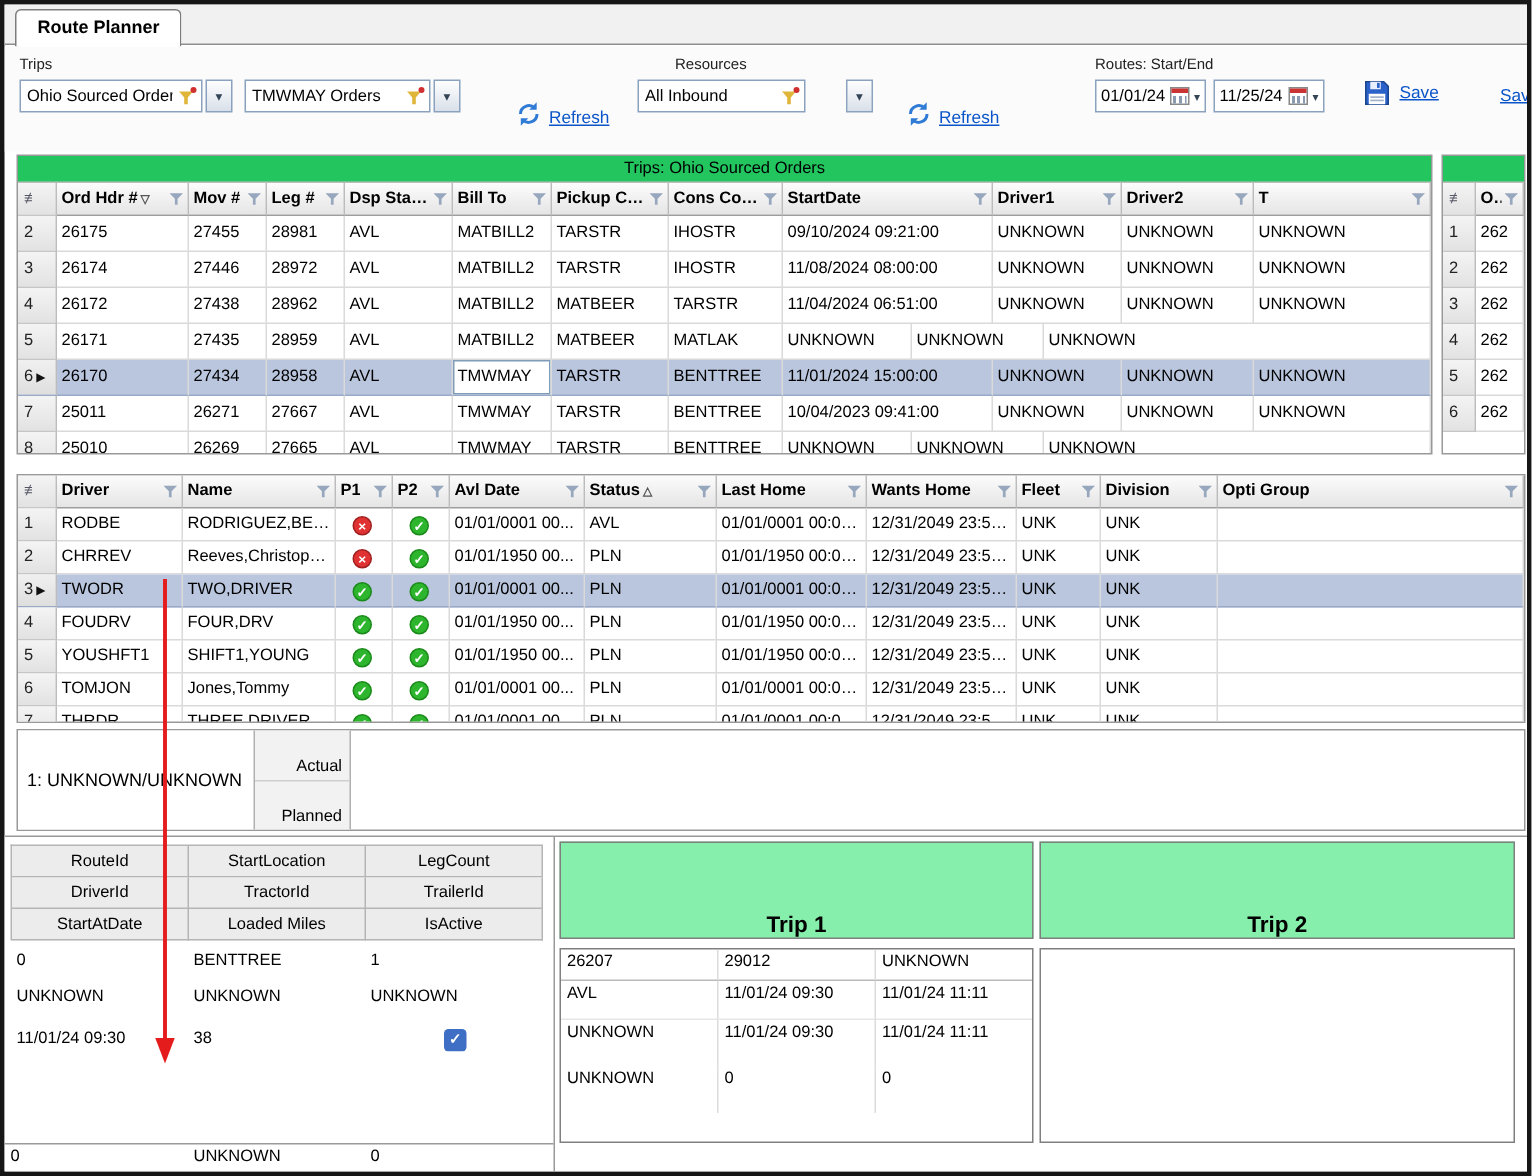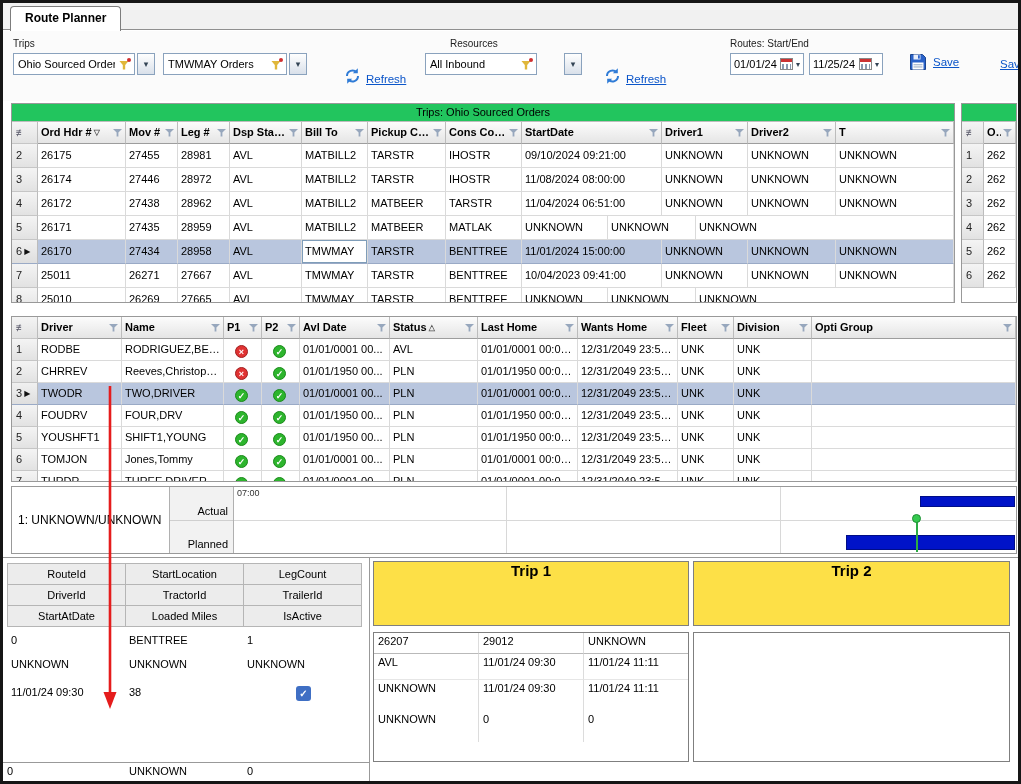--- a/index.html
+++ b/index.html
@@ -69,21 +69,21 @@
 .gdot{position:absolute;left:678px;top:27px;width:9px;height:9px;border-radius:50%;background:#35c94f;border:1px solid #1d8f33;z-index:2}
 
 .bottom{position:absolute;left:0;top:554px;right:0;bottom:0;border-top:1px solid #999;background:#fff}
 .leftpanel{position:absolute;left:0;top:0;width:367px;bottom:0;border-right:1px solid #999}
 .htable{position:absolute;left:4px;top:5px;display:grid;grid-template-columns:118px 118px 118px;border-left:1px solid #b5b5b5;border-top:1px solid #b5b5b5}
 .hcell{height:21px;background:#ececec;border-right:1px solid #b5b5b5;border-bottom:1px solid #b5b5b5;display:flex;align-items:center;justify-content:center;font-size:11px}
 .vrow{position:absolute;left:4px;display:grid;grid-template-columns:118px 118px 118px}
 .vcell{padding-left:4px;font-size:11px;white-space:nowrap;overflow:hidden}
 .chk{width:15px;height:15px;background:#3f6fc4;border-radius:3px;color:#fff;font-size:10px;font-weight:bold;line-height:15px;text-align:center;margin-left:49px;cursor:pointer}
 .lfooter{position:absolute;left:0;right:0;top:204px;height:20px;border-top:1px solid #999;display:grid;grid-template-columns:122px 118px 118px;padding:2px 0 0 4px;font-size:11px}
-.tripbox{position:absolute;top:3px;height:65px;border:1px solid #7f7f7f;background:#fde047;display:flex;align-items:flex-start;justify-content:center;font-size:15px;font-weight:bold}
+.tripbox{position:absolute;top:3px;height:65px;border:1px solid #7f7f7f;background:#86efac;display:flex;align-items:flex-end;justify-content:center;font-size:15px;font-weight:bold}
 .tripdata{position:absolute;top:74px;height:130px;border:1px solid #7f7f7f;background:#fff;overflow:hidden}
 .tdgrid{display:grid;grid-template-columns:105px 105px 1fr;grid-template-rows:21px 26px 31px 31px}
 .tdc{padding:2px 4px;font-size:11px;white-space:nowrap;overflow:hidden}
 .br{border-right:1px solid #dcdcdc}
 .bb1{border-bottom:1px solid #b9b9b9}
 .bb2{border-bottom:1px solid #e6e6e6}
 .redarrow{position:absolute;left:96px;top:383px;z-index:60;pointer-events:none}
 </style>
 </head>
 <body>
@@ -503,30 +503,20 @@
           <div class="gc d11"></div>
         </div>
       </div>
   </div>
 
   <div class="gantt">
     <div class="gname">1: UNKNOWN/UNKNOWN</div>
     <div class="glabels">
       <div>Actual</div>
       <div>Planned</div>
-    </div>
-    <div class="gtl">
-      <span class="timelabel">07:00</span>
-      <div class="vline" style="left:272px"></div>
-      <div class="vline" style="left:546px"></div>
-      <div class="mid"></div>
-      <div class="abar"></div>
-      <div class="pbar"></div>
-      <div class="gline"></div>
-      <div class="gdot"></div>
     </div>
   </div>
 
   <div class="bottom">
     <div class="leftpanel">
       <div class="htable">
         <div class="hcell">RouteId</div>
         <div class="hcell">StartLocation</div>
         <div class="hcell">LegCount</div>
         <div class="hcell">DriverId</div>

